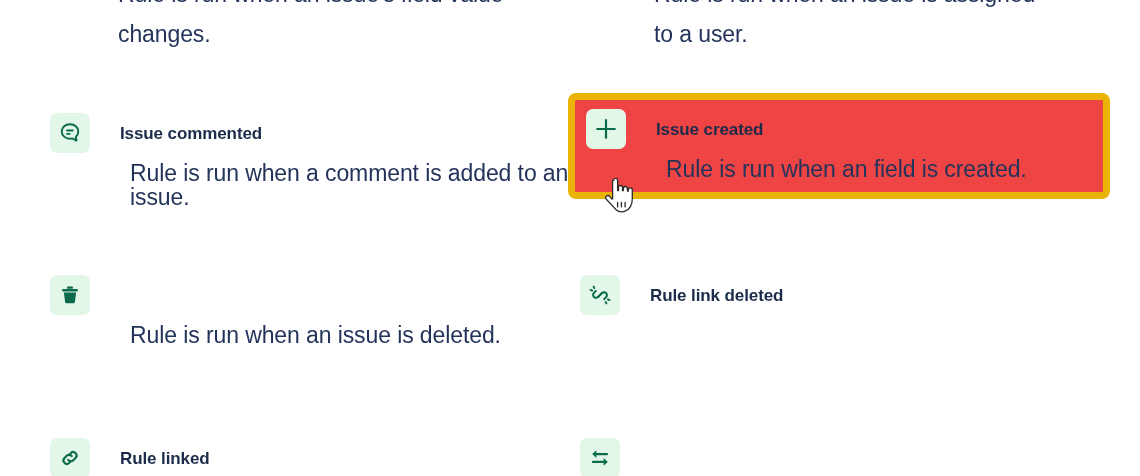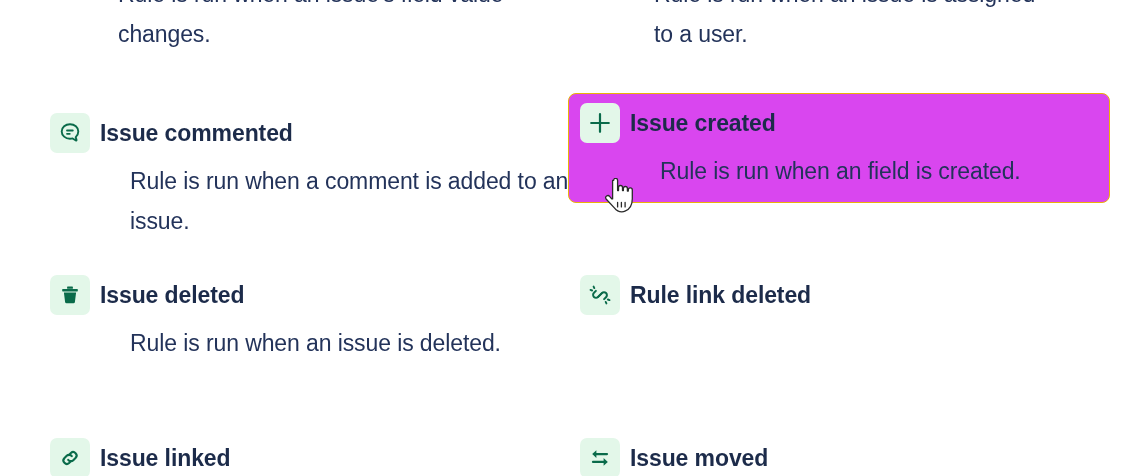--- a/index.html
+++ b/index.html
@@ -29,22 +29,22 @@
     position: absolute;
     box-sizing: border-box;
     border: 1px solid transparent;
     border-radius: 8px;
     padding: 9px 11px 11px 11px;
   }
   .trigger.col-left  { left: 38px;  width: 520px; }
   .trigger.col-right { left: 568px; width: 542px; }
 
   .trigger.selected {
-    background: #d946ef;
-    border: 1px solid #eab308;
+    background: #ef4444;
+    border: 7px solid #eab308;
   }
 
   .trigger-head {
     display: flex;
     align-items: center;
     gap: 10px;
     height: 40px;
   }
 
   .icon-box {
@@ -53,32 +53,33 @@
     height: 40px;
     border-radius: 7px;
     background: #e3f7e9;
     display: flex;
     align-items: center;
     justify-content: center;
   }
   .icon-box svg { display: block; }
 
   .trigger-title {
-    font-size: 23px;
+    font-size: 17px;
     font-weight: bold;
     letter-spacing: -0.1px;
     line-height: 1;
     color: #1c2b4a;
     white-space: nowrap;
+    margin-left: 20px;
   }
 
   .trigger-desc {
     margin: 8px 0 0 80px;
     font-size: 23px;
-    line-height: 40px;
+    line-height: 24px;
     color: #23335a;
     letter-spacing: -0.1px;
   }
   .trigger.col-left  .trigger-desc { width: 440px; }
   .trigger.col-right .trigger-desc { width: 400px; }
 
   
   .desc-only {
     position: absolute;
     top: -26px;
@@ -137,21 +138,20 @@
 
   <div class="trigger col-left" style="top:265px;">
     <div class="trigger-head">
       <span class="icon-box">
         <svg width="24" height="24" viewBox="0 0 24 24" fill="none">
           <rect x="9.1" y="3.4" width="5.8" height="2.4" rx="0.6" fill="#0a6b4a"></rect>
           <rect x="4.2" y="5.9" width="15.6" height="2.5" rx="0.6" fill="#0a6b4a"></rect>
           <path d="M5.9 9.4h12.2l-1.2 9.6a1.4 1.4 0 0 1-1.4 1.2H8.5a1.4 1.4 0 0 1-1.4-1.2L5.9 9.4z" fill="#0a6b4a"></path>
         </svg>
       </span>
-      <span class="trigger-title">Issue deleted</span>
     </div>
     <div class="trigger-desc">Rule is run when an issue is deleted.</div>
   </div>
 
   <div class="trigger col-right" style="top:265px;">
     <div class="trigger-head">
       <span class="icon-box">
         <svg width="24" height="24" viewBox="0 0 24 24" fill="none" stroke="#0a6b4a" stroke-width="2" stroke-linecap="round">
           <path d="M10.1 13.9l3.8-3.8a2.9 2.9 0 1 1 4.1 4.1l-1.9 1.9"></path>
           <path d="M13.9 10.1l-3.8 3.8a2.9 2.9 0 1 1-4.1-4.1l1.9-1.9"></path>
@@ -163,36 +163,35 @@
   </div>
 
   <div class="trigger col-left" style="top:428px;">
     <div class="trigger-head">
       <span class="icon-box">
         <svg width="24" height="24" viewBox="0 0 24 24" fill="none" stroke="#0a6b4a" stroke-width="2.1" stroke-linecap="round">
           <path d="M10.2 13.8a3.4 3.4 0 0 0 5.1 0.4l2.4-2.4a3.4 3.4 0 0 0-4.8-4.8l-1.4 1.4"></path>
           <path d="M13.8 10.2a3.4 3.4 0 0 0-5.1-0.4l-2.4 2.4a3.4 3.4 0 0 0 4.8 4.8l1.4-1.4"></path>
         </svg>
       </span>
-      <span class="trigger-title">Issue linked</span>
+      <span class="trigger-title">Rule linked</span>
     </div>
     <div class="trigger-desc"></div>
   </div>
 
   <div class="trigger col-right" style="top:428px;">
     <div class="trigger-head">
       <span class="icon-box">
         <svg width="24" height="24" viewBox="0 0 24 24" fill="none">
           <path d="M19 8.1H6.6" stroke="#0a6b4a" stroke-width="2.2" stroke-linecap="round"></path>
           <path d="M8.4 4.3L4.2 8.1l4.2 3.8z" fill="#0a6b4a"></path>
           <path d="M5 15.9h12.4" stroke="#0a6b4a" stroke-width="2.2" stroke-linecap="round"></path>
           <path d="M15.6 12.1l4.2 3.8-4.2 3.8z" fill="#0a6b4a"></path>
         </svg>
       </span>
-      <span class="trigger-title">Issue moved</span>
     </div>
     <div class="trigger-desc"></div>
   </div>
 
   <div class="cursor">
     <svg width="30" height="36" viewBox="0 0 30 36" fill="none">
       <path d="M9.6 2.4c0-1.2 0.9-2.1 2-2.1s2 0.9 2 2.1v10.2h0.9V9.5c0-1.1 0.9-2 2-2s2 0.9 2 2v3.1h0.9v-2.1c0-1.1 0.9-2 2-2s2 0.9 2 2v2.6h0.9v-1.2c0-1.1 0.9-2 2-2s2 0.9 2 2v8.9c0 5.7-2.6 10.6-7.3 12.4-1.1 0.5-2.1 0.6-3.2 0.6-3.4 0-5.5-1.4-7.2-3.7L2.1 21c-0.7-1-0.5-2.3 0.5-3s2.3-0.5 3 0.4l2.1 2.5h0.9V2.4z" fill="#ffffff" stroke="#2a2a2a" stroke-width="1.3" stroke-linejoin="round"></path>
       <path d="M13.6 24.5v4.4M17.4 24.5v4.4M21.1 24.5v4.4" stroke="#2a2a2a" stroke-width="1.3" stroke-linecap="round"></path>
     </svg>
   </div>

